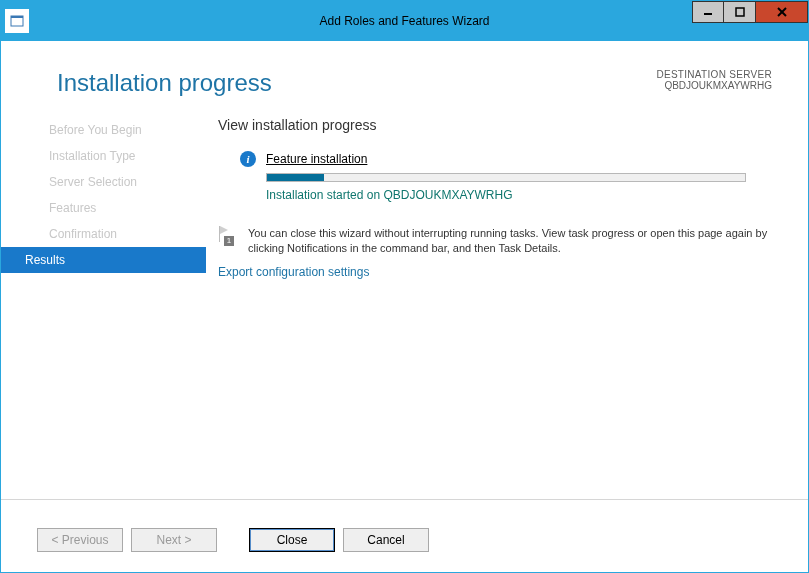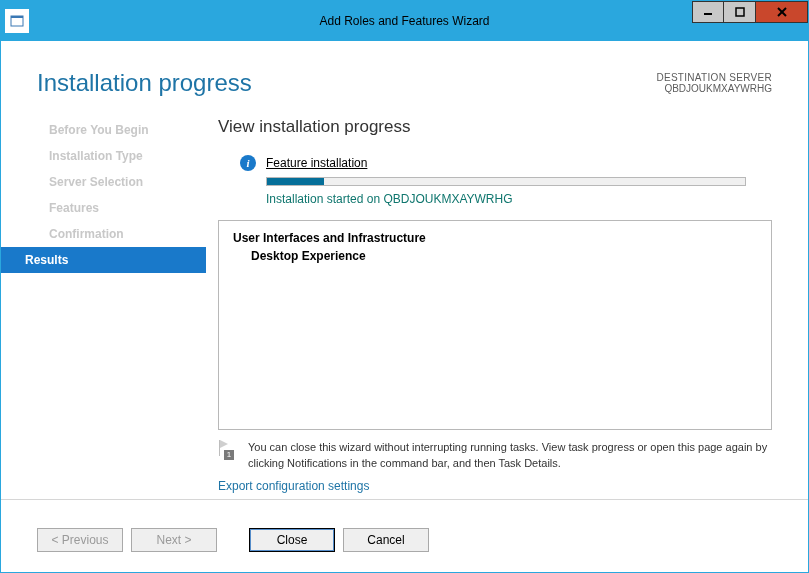--- a/index.html
+++ b/index.html
@@ -66,22 +66,22 @@
     }
     .content {
       display: flex;
       flex-direction: column;
       height: calc(100% - 32px);
       background: #fff;
     }
     .header-row {
       display: flex;
       justify-content: space-between;
-      padding: 28px 36px 0 36px;
-      align-items: center;
+      padding: 28px 36px 0 56px;
+      align-items: flex-start;
     }
     .page-title {
       color: #1e74a6;
       font-size: 24px;
       font-weight: 300;
     }
     .dest-server {
       text-align: right;
       font-size: 10px;
       color: #5c5c5c;
@@ -89,41 +89,40 @@
     .dest-server .label { letter-spacing: 0.3px; }
     .body-row {
       display: flex;
       flex: 1;
       padding-top: 20px;
       min-height: 0;
     }
     .sidebar {
       width: 205px;
       padding-top: 0;
-      font-weight: bold;
     }
     .step {
       padding: 6px 0 6px 48px;
       font-size: 12px;
       color: #c8c8c8;
       cursor: default;
     }
     .step.active {
       background: #1979ca;
       color: #fff;
       padding-left: 24px;
     }
     .main {
       flex: 1;
       padding: 0 36px 0 12px;
       display: flex;
       flex-direction: column;
     }
     .view-label {
-      font-size: 17px;
+      font-size: 14px;
       color: #333;
       margin-bottom: 18px;
     }
     .status-row {
       display: flex;
       align-items: center;
       gap: 10px;
       padding-left: 22px;
       margin-bottom: 6px;
     }
@@ -299,24 +298,20 @@
       </div>
 
       <div class="progress-wrap">
         <div class="progress-bar">
           <div class="progress-fill" style="width: 12%;"></div>
         </div>
       </div>
 
       <div class="started-on">Installation started on QBDJOUKMXAYWRHG</div>
 
-      <div class="results-box">
-        <div class="feature-group">User Interfaces and Infrastructure</div>
-        <div class="feature-item">Desktop Experience</div>
-      </div>
 
       <div class="tip-row">
         <div class="flag-icon">
           <div class="flag-pole"></div>
           <div class="flag-cloth"></div>
           <div class="flag-badge">1</div>
         </div>
         <div class="tip-text">You can close this wizard without interrupting running tasks. View task progress or open this page again by clicking Notifications in the command bar, and then Task Details.</div>
       </div>
 

